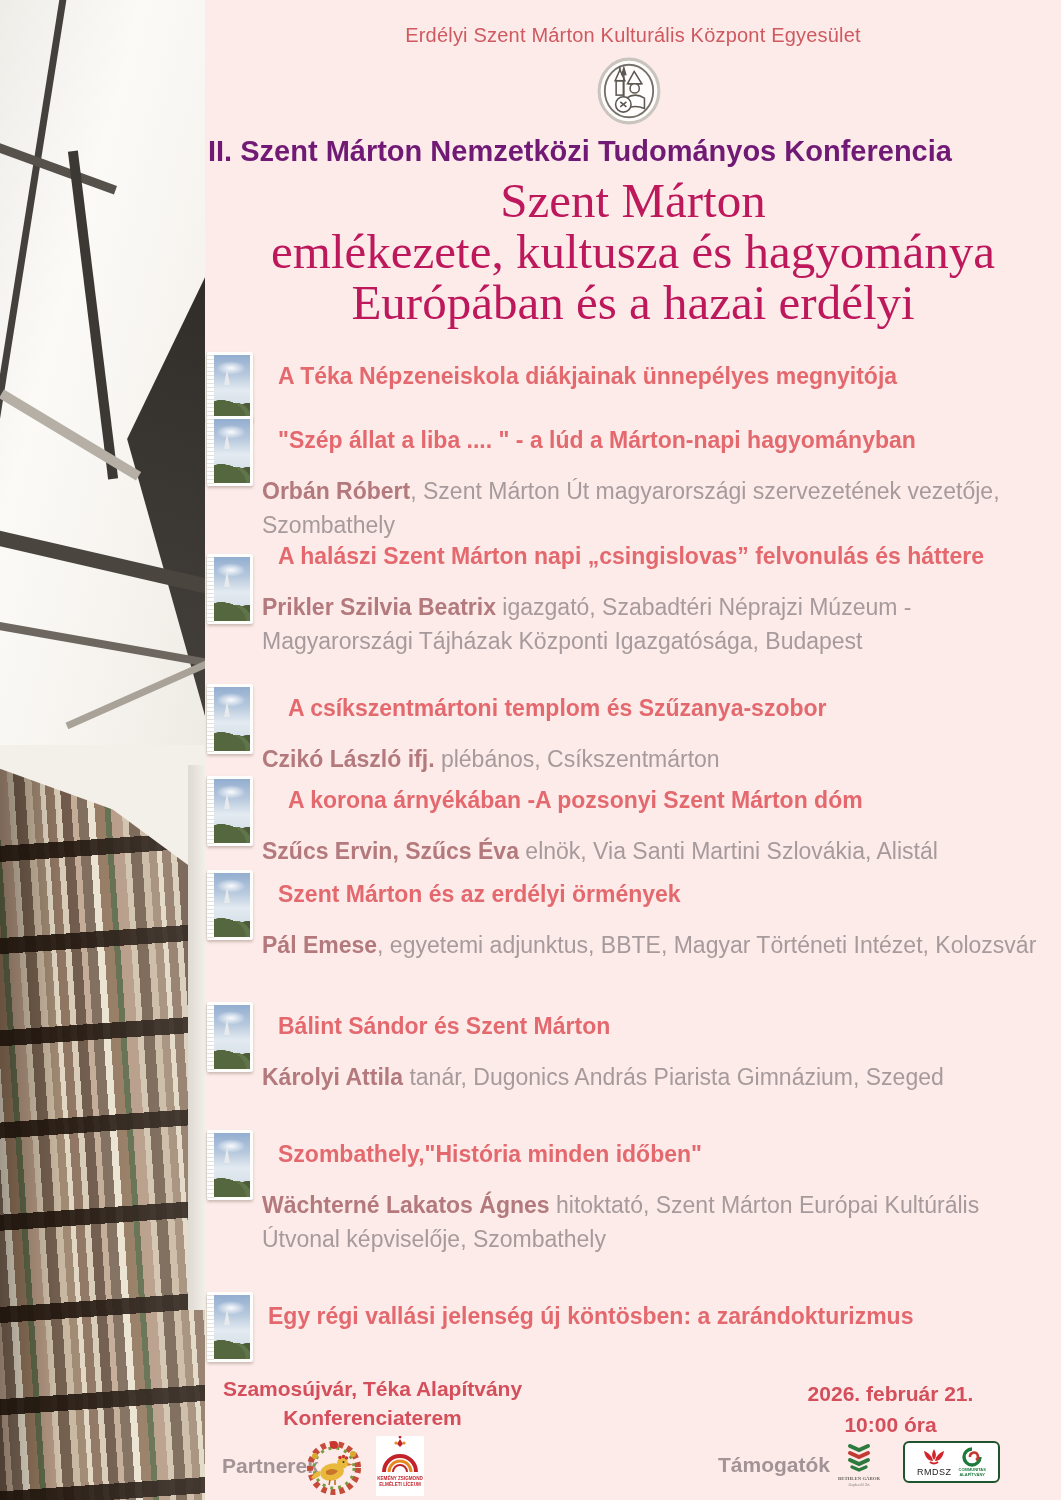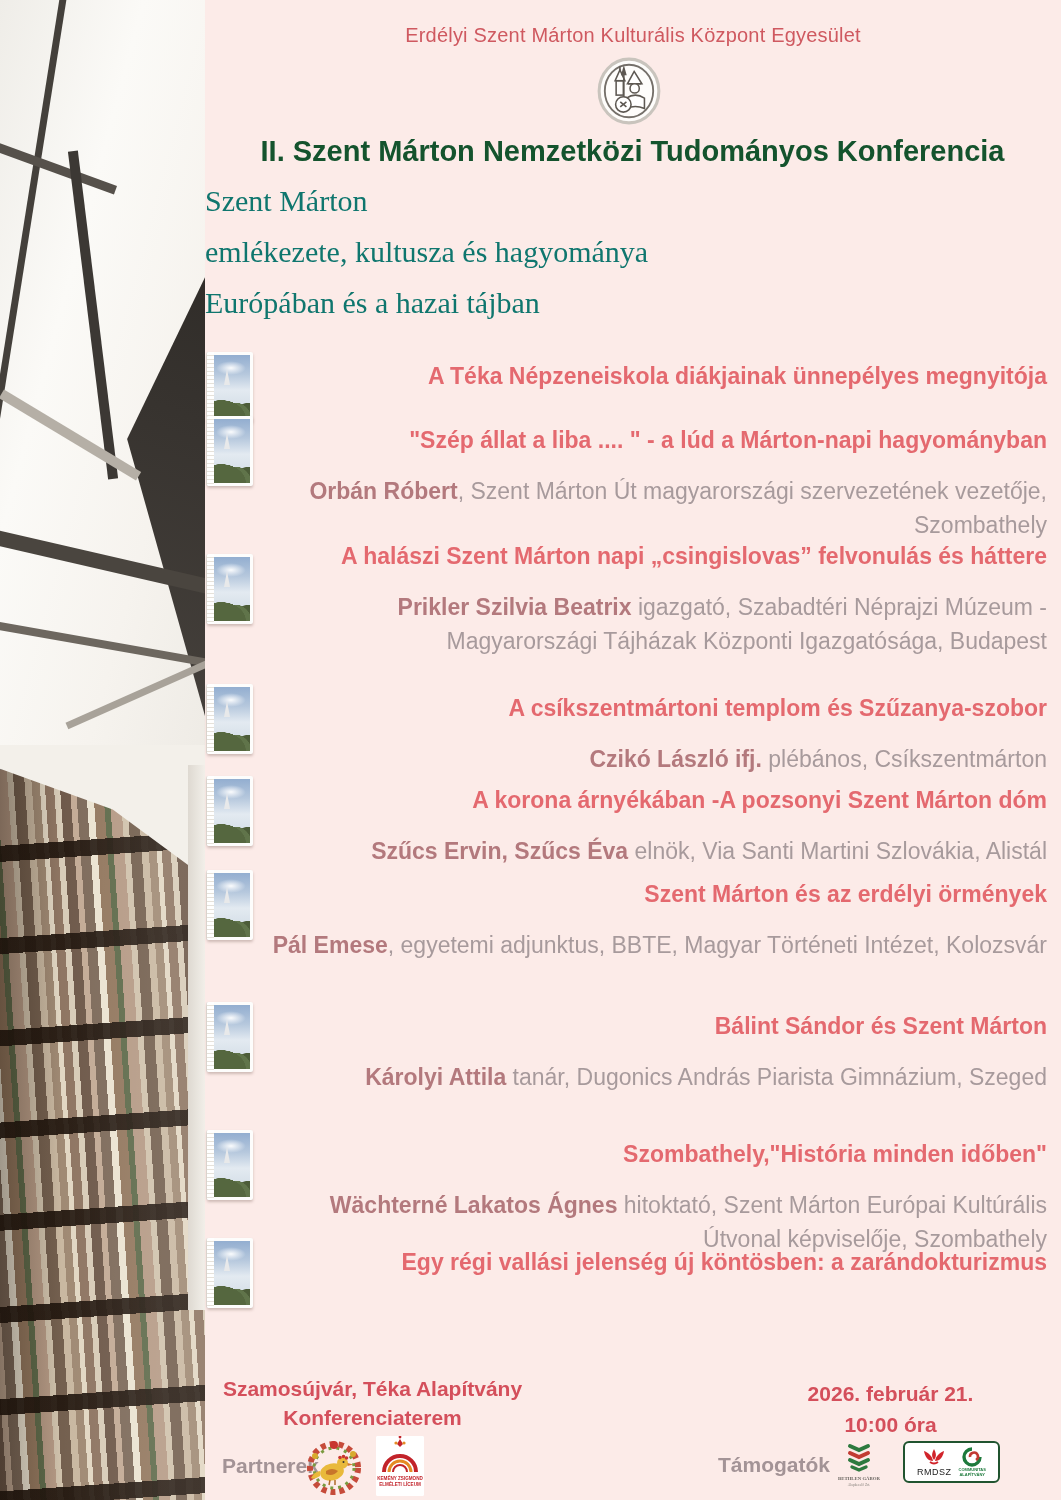--- a/index.html
+++ b/index.html
@@ -33,42 +33,42 @@
   }
   .shelf-shade { position:absolute; left:0; top:0; width:100%; height:100%;
     background:linear-gradient(90deg, rgba(20,12,6,.35) 0%, rgba(0,0,0,0) 30%, rgba(255,255,255,.10) 80%); }
   .ceiling-wedge { position:absolute; left:0; top:0; width:205px; height:170px;
     clip-path:polygon(18% 0, 100% 0, 100% 78%, 55% 38%, 0 14%, 0 0); background:#f3f0ea; }
   .pillar { position:absolute; right:0; top:20px; width:17px; height:545px; background:linear-gradient(90deg,#ded9d1,#f2efe9); }
   
   .org-line { position:absolute; left:205px; right:0; top:24px; text-align:center;
     color:#cf5960; font-size:20px; letter-spacing:.2px; }
   .seal { position:absolute; left:596px; top:56px; width:66px; height:70px; }
-  .conf-heading { position:absolute; left:208px; right:4px; top:135px; text-align:center;
-    color:#14532d; font-size:29px; font-weight:bold; }
-  .main-title { position:absolute; left:205px; right:0; top:175px; 
-    color:#0f766e; font-family:"Liberation Serif", serif; font-size:30px; line-height:51px; }
+  .conf-heading { position:absolute; left:208px; right:4px; top:135px; 
+    color:#701a75; font-size:29px; font-weight:bold; }
+  .main-title { position:absolute; left:205px; right:0; top:175px; text-align:center;
+    color:#be185d; font-family:"Liberation Serif", serif; font-size:49px; line-height:51px; }
   
   .item { position:absolute; left:205px; right:14px; }
   .book-icon { position:absolute; left:2px; top:-8px; width:46px; height:70px; background:#fdfdfc;
     border-radius:2px; box-shadow:0 2px 3px rgba(90,60,50,.28), -1px 0 0 #e8e4de; }
   .book-icon .bp-pages { position:absolute; left:0; top:0; bottom:0; width:7px;
     background:repeating-linear-gradient(180deg,#ffffff 0 3px,#e6e2da 3px 4px); border-radius:2px 0 0 2px; }
   .book-icon .bp-photo { position:absolute; left:7px; top:3px; right:3px; bottom:3px; overflow:hidden;
     background:linear-gradient(180deg,#93aed0 0%,#b6c8dd 30%,#e3eaf1 55%,#d9e2ea 75%,#cfd9e2 100%); }
   .book-icon .bp-cloud { position:absolute; left:2px; top:6px; width:30px; height:14px; border-radius:50%;
     background:radial-gradient(ellipse at 50% 50%, rgba(255,255,255,.95) 0%, rgba(255,255,255,0) 70%); }
   .book-icon .bp-trees { position:absolute; left:0; right:0; bottom:0; height:22px;
     background:radial-gradient(ellipse at 20% 100%, #55673f 0 60%, transparent 61%),
                radial-gradient(ellipse at 60% 120%, #60744a 0 55%, transparent 56%),
                radial-gradient(ellipse at 95% 100%, #4c5c38 0 50%, transparent 51%),
                linear-gradient(180deg, transparent 0 30%, #5a6b44 80%); }
   .book-icon .bp-spire { position:absolute; left:10px; top:14px; width:0; height:0;
     border-left:3px solid transparent; border-right:3px solid transparent; border-bottom:16px solid #e8e9ea; }
-  .item-body { margin-left:57px;text-align:right; }
+  .item-body { margin-left:57px; }
   .item-title { color:#e4696f; font-weight:bold; font-size:23px; line-height:33px; padding-left:16px; }
   .item-desc { color:#a79a9c; font-size:23px; line-height:34px; margin-top:17px; }
   .item-desc .speaker { color:#b3797d; font-weight:bold; }
   
   .venue { position:absolute; left:210px; top:1374px; width:325px; text-align:center;
     color:#d44f5b; font-weight:bold; font-size:21px; line-height:29px; }
   .datetime { position:absolute; left:758px; top:1378px; width:265px; text-align:center;
     color:#d44f5b; font-weight:bold; font-size:21px; line-height:31px; }
   .side-label { position:absolute; color:#a39396; font-weight:bold; font-size:21px; }
   .partners-label { left:222px; top:1454px; }
@@ -125,21 +125,21 @@
       <circle cx="26.5" cy="47" r="7.5" fill="#fff"></circle>
       <path d="M23.5,44.5 l6,5 M29.5,44.5 l-6,5"></path>
     </g>
   </svg>
 
   <div class="conf-heading">II. Szent Márton Nemzetközi Tudományos Konferencia</div>
 
   <div class="main-title">
     <div>Szent Márton</div>
     <div>emlékezete, kultusza és hagyománya</div>
-    <div>Európában és a hazai tájban</div>
+    <div>Európában és a hazai erdélyi</div>
   </div>
 
   <div class="item" style="top:360px">
     <div class="book-icon">
         <div class="bp-pages"></div>
         <div class="bp-photo">
           <div class="bp-cloud"></div>
           <div class="bp-spire"></div>
           <div class="bp-trees"></div>
         </div>
@@ -247,21 +247,21 @@
           <div class="bp-spire"></div>
           <div class="bp-trees"></div>
         </div>
       </div>
     <div class="item-body">
       <div class="item-title">Szombathely,"História minden időben"</div>
       <div class="item-desc"><span class="speaker">Wächterné Lakatos Ágnes</span><span> hitoktató, Szent Márton Európai Kultúrális Útvonal képviselője, Szombathely</span></div>
     </div>
   </div>
 
-  <div class="item" style="top:1246px">
+  <div class="item" style="top:1300px">
     <div class="book-icon">
         <div class="bp-pages"></div>
         <div class="bp-photo">
           <div class="bp-cloud"></div>
           <div class="bp-spire"></div>
           <div class="bp-trees"></div>
         </div>
       </div>
     <div class="item-body">
       <div class="item-title" style="padding-left:6px">Egy régi vallási jelenség új köntösben: a zarándokturizmus</div>

